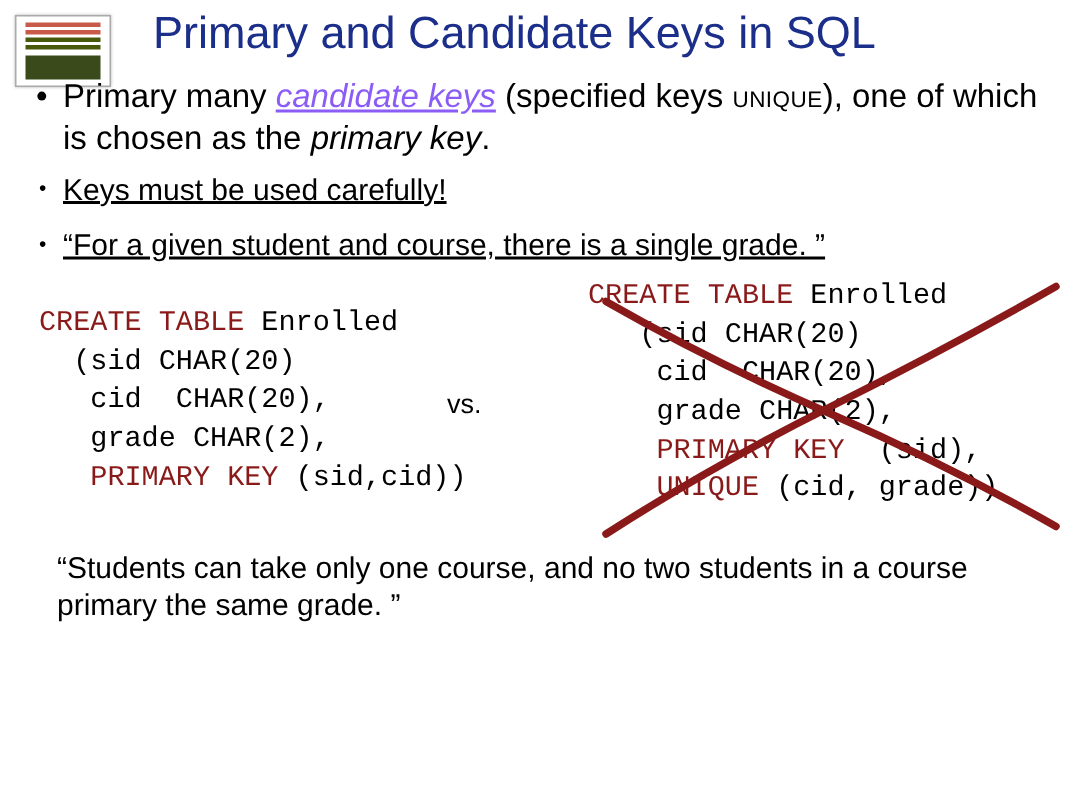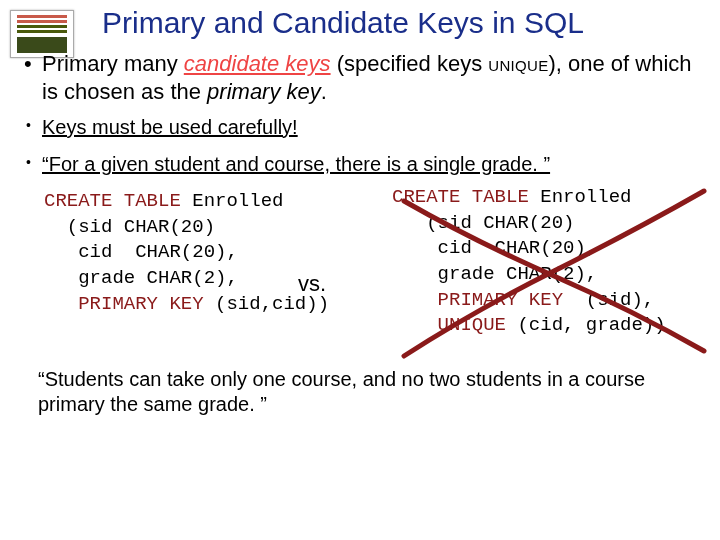--- a/index.html
+++ b/index.html
@@ -84,48 +84,47 @@
   ul.sub > li::before {
     content: "•";
     position: absolute;
     left: -16px;
     top: 2px;
     font-size: 14px;
     color: #000;
   }
   .ital-red {
     font-style: italic;
-    color: #ef4444;
+    color: #8b5cf6;
     text-decoration: underline;
     text-align: center;
   }
   .ital { font-style: italic; }
   .sc { font-variant: all-small-caps; letter-spacing: 0.3px; }
 
   .code-row {
     position: relative;
     margin-top: 6px;
     height: 170px;
   }
   .code {
     position: absolute;
     font-family: "Courier New", monospace;
     font-size: 19px;
     line-height: 1.35;
     white-space: pre;
   }
-  .code.left  { left: 2px;  top: 0; width: 320px; margin-left: 18px; }
+  .code.left  { left: 2px;  top: 14px; width: 320px; }
   .code.right { left: 368px; top: -4px; width: 320px; }
   .vs {
     position: absolute;
     left: 274px;
     top: 70px;
-    font-size: 22px;
+    font-size: 18px;
     font-family: Verdana, Arial, sans-serif;
-    margin-top: 12px;
   }
   .kw { color: #8a1a1a; }
 
   .cross {
     position: absolute;
     left: 360px;
     top: -18px;
     width: 340px;
     height: 200px;
     pointer-events: none;

